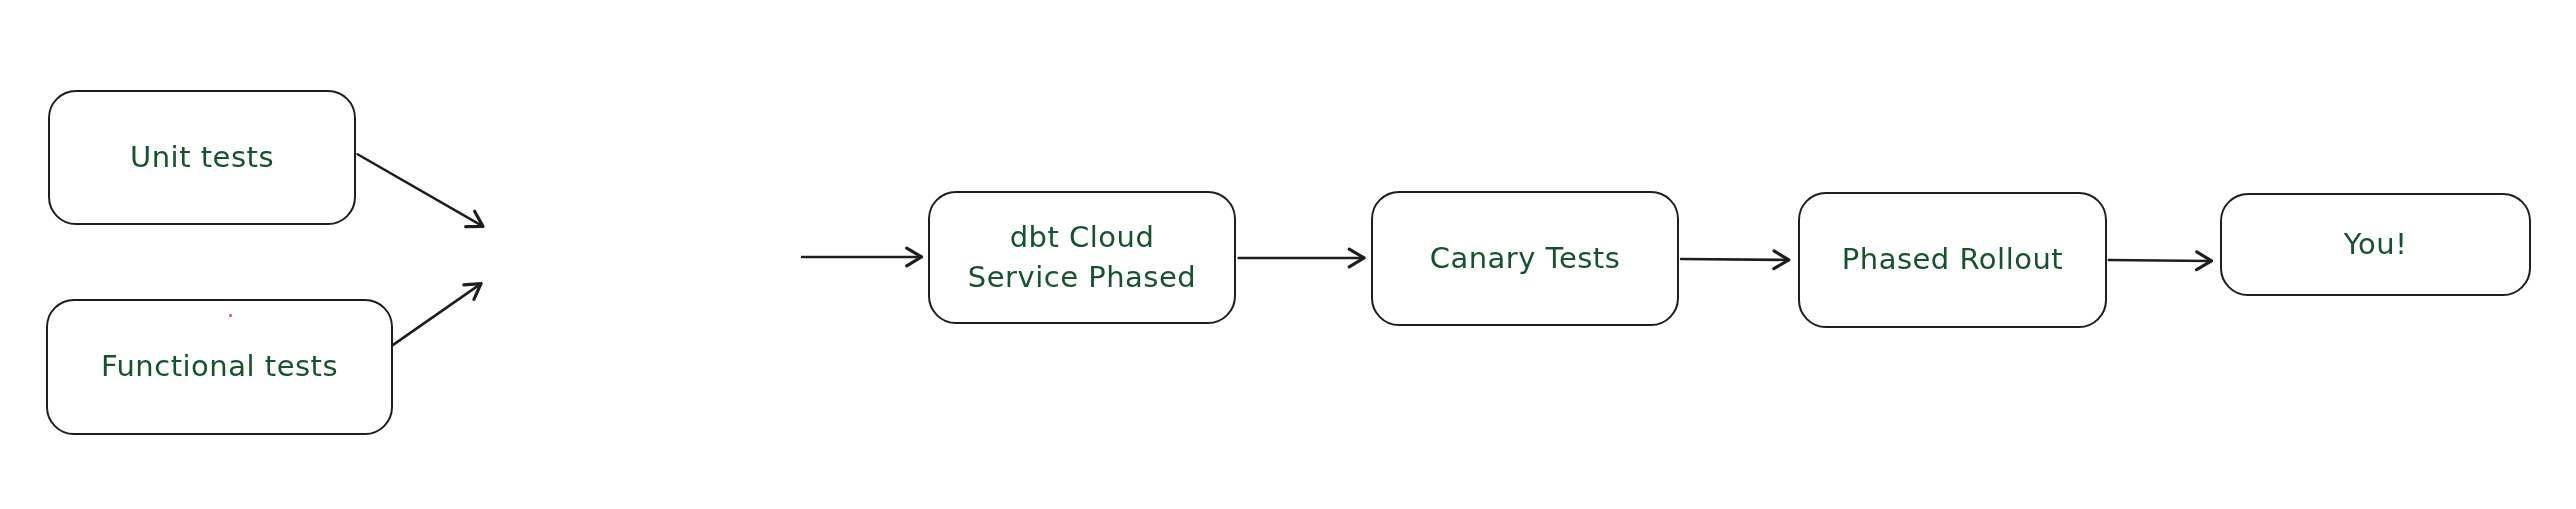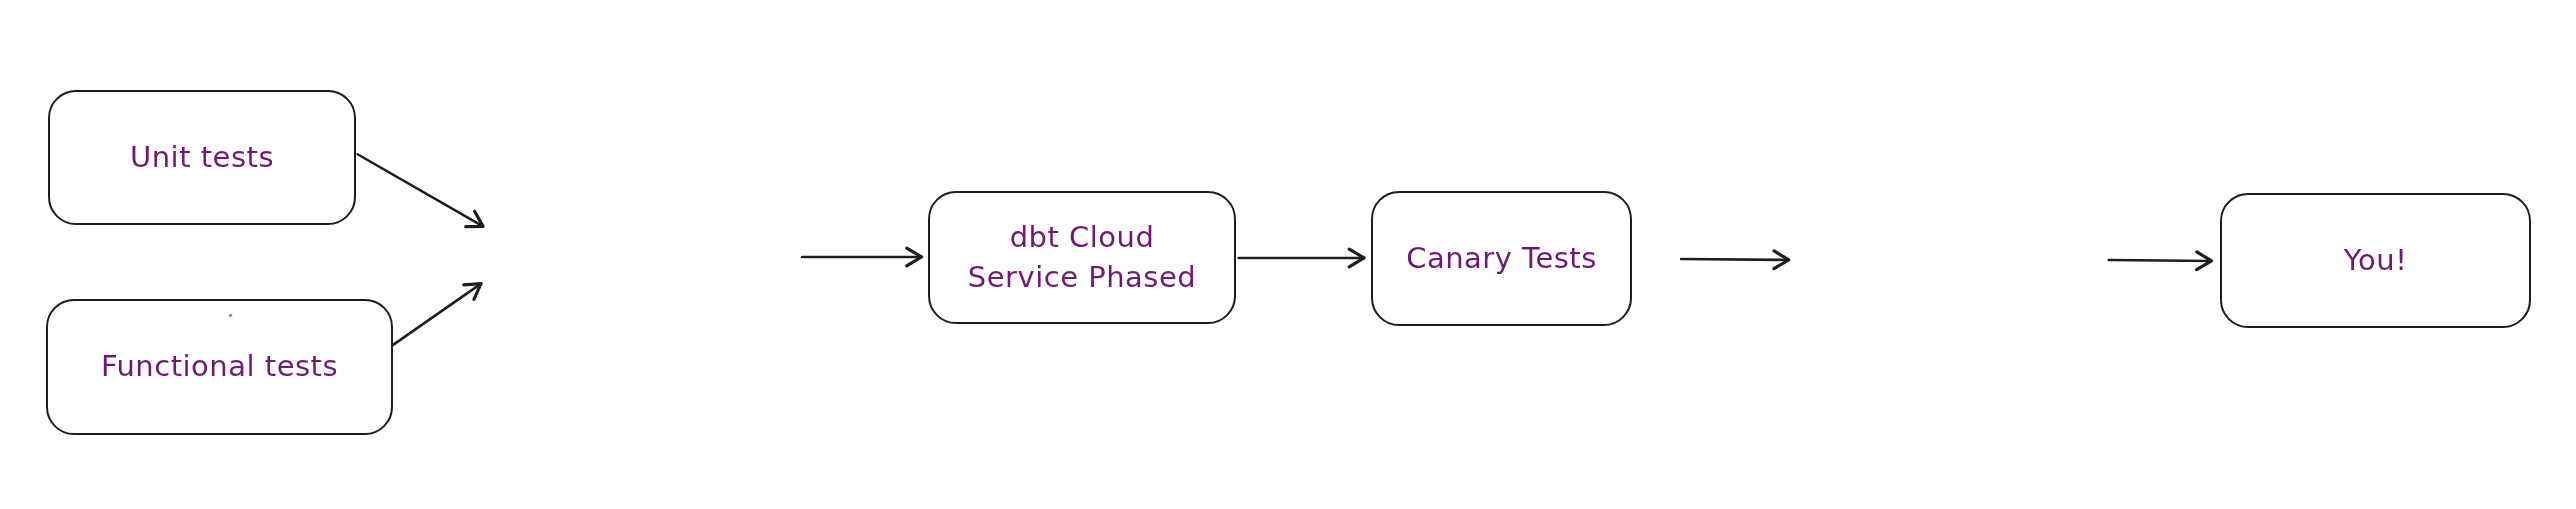--- a/index.html
+++ b/index.html
@@ -28,42 +28,42 @@
     box-sizing: border-box;
     border: 2.5px solid #1e1e1e;
     border-radius: 28px;
     background: #ffffff;
     display: flex;
     align-items: center;
     justify-content: center;
     text-align: center;
   }
   .node .label {
-    color: #701a75;
+    color: #14532d;
     font-size: 29px;
     line-height: 1.35;
     white-space: pre-line;
     letter-spacing: 0.5px;
     padding: 0 14px;
   }
   .artifact-dot {
     position: absolute;
     width: 3px;
     height: 3px;
     border-radius: 1px;
     background: #e06666;
   }
   
   #node-unit       { left: 48px;   top: 90px;  width: 308px; height: 135px; }
   #node-functional { left: 46px;   top: 299px; width: 347px; height: 136px; }
   #node-smoke      { left: 490px;  top: 190px; width: 310px; height: 134px; }
   #node-dbt        { left: 928px;  top: 191px; width: 308px; height: 133px; }
-  #node-canary     { left: 1371px; top: 191px; width: 261px; height: 135px; }
+  #node-canary     { left: 1371px; top: 191px; width: 308px; height: 135px; }
   #node-phased     { left: 1798px; top: 192px; width: 309px; height: 136px; }
-  #node-you        { left: 2220px; top: 193px; width: 311px; height: 135px; }
+  #node-you        { left: 2220px; top: 193px; width: 311px; height: 103px; }
   #artifact-red-dot { left: 229px; top: 314px; }
 </style>
 </head>
 <body>
 
 <div class="canvas">
 
   <svg class="edges" viewBox="0 0 2608 516" xmlns="http://www.w3.org/2000/svg">
     <defs>
       <marker id="arrowhead" markerUnits="userSpaceOnUse" markerWidth="26" markerHeight="28" refX="19" refY="13" orient="auto">
@@ -90,20 +90,23 @@
 
   <div class="node" id="node-dbt">
     <span class="label">dbt Cloud
 Service Phased</span>
   </div>
 
   <div class="node" id="node-canary">
     <span class="label">Canary Tests</span>
   </div>
 
+  <div class="node" id="node-phased">
+    <span class="label">Phased Rollout</span>
+  </div>
 
   <div class="node" id="node-you">
     <span class="label">You!</span>
   </div>
 
   <div class="artifact-dot" id="artifact-red-dot"></div>
 
 </div>
 
 

